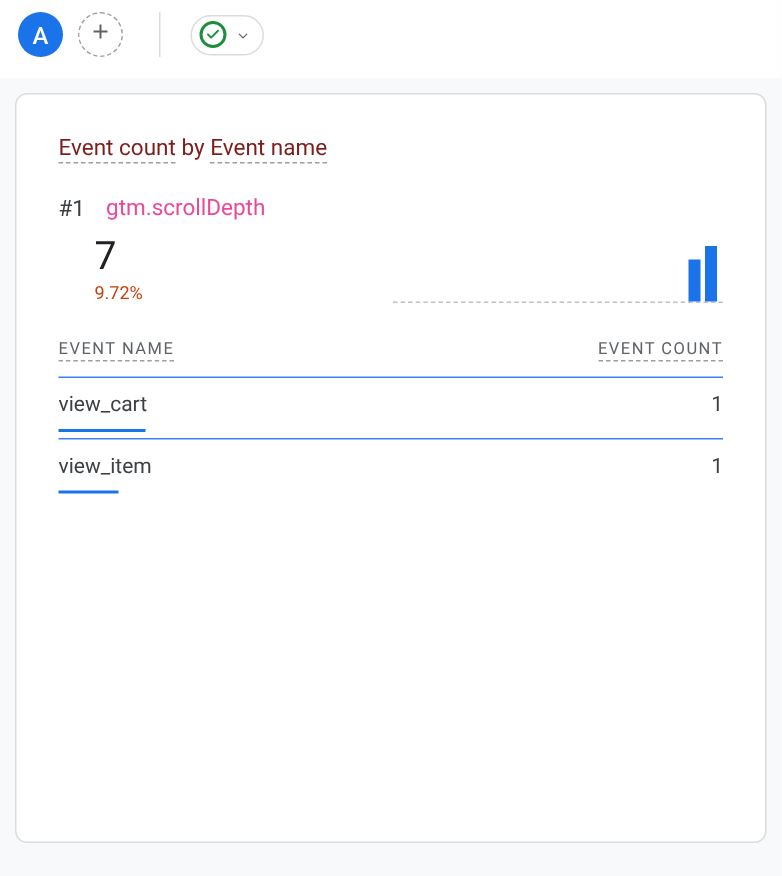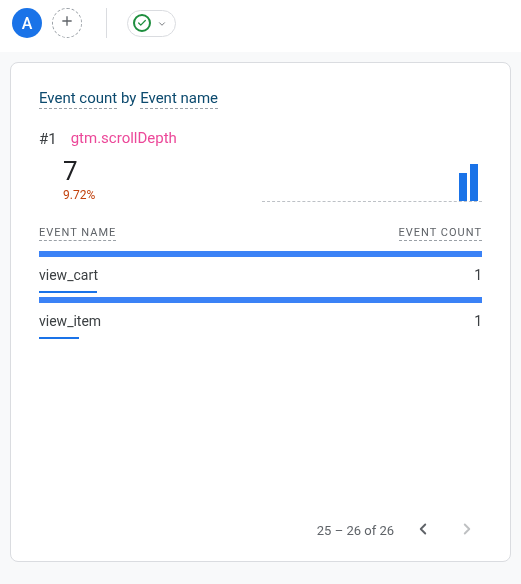--- a/index.html
+++ b/index.html
@@ -80,21 +80,21 @@
       border: 1px solid #dadce0;
       border-radius: 8px;
       padding: 26px 28px 16px 28px;
       height: 500px;
       display: flex;
       flex-direction: column;
       position: relative;
     }
     .card-title {
       font-size: 15px;
-      color: #0c4a6e;
+      color: #7f1d1d;
       margin-bottom: 22px;
     }
     .dotted-under {
       border-bottom: 1px dashed #9aa0a6;
       padding-bottom: 1px;
     }
     .top-event {
       display: flex;
       align-items: flex-start;
       gap: 14px;
@@ -151,21 +151,21 @@
       font-size: 11px;
       letter-spacing: 1px;
       color: #5f6368;
       margin-top: 14px;
       margin-bottom: 10px;
     }
     .table-row {
       display: flex;
       justify-content: space-between;
       align-items: center;
-      border-top: 6px solid #3b82f6;
+      border-top: 1px solid #3b82f6;
       padding: 10px 0 14px 0;
       font-size: 14px;
       color: #3c4043;
       position: relative;
     }
     .row-name { position: relative; }
     .blue-underline {
       position: absolute;
       left: 0;
       bottom: -10px;
@@ -252,30 +252,13 @@
       <div class="table-row">
         <span class="row-name">view_cart<span class="blue-underline" style="width: 58px;"></span></span>
         <span>1</span>
       </div>
       <div class="table-row">
         <span class="row-name">view_item<span class="blue-underline" style="width: 40px;"></span></span>
         <span>1</span>
       </div>
     </div>
 
-  <div class="pager">
-    <span>25 – 26 of 26</span>
-    <span class="pager-btn">
-      <span>
-        <svg width="18" height="18" viewBox="0 0 24 24">
-            <path d="M15 6l-6 6 6 6" stroke="#5f6368" stroke-width="2.5" fill="none" stroke-linecap="round" stroke-linejoin="round"></path>
-          </svg>
-      </span>
-    </span>
-    <span class="pager-btn disabled">
-      <span>
-        <svg width="18" height="18" viewBox="0 0 24 24">
-            <path d="M9 6l6 6-6 6" stroke="#5f6368" stroke-width="2.5" fill="none" stroke-linecap="round" stroke-linejoin="round"></path>
-          </svg>
-      </span>
-    </span>
-  </div>
 </div>
 
 </body></html>

